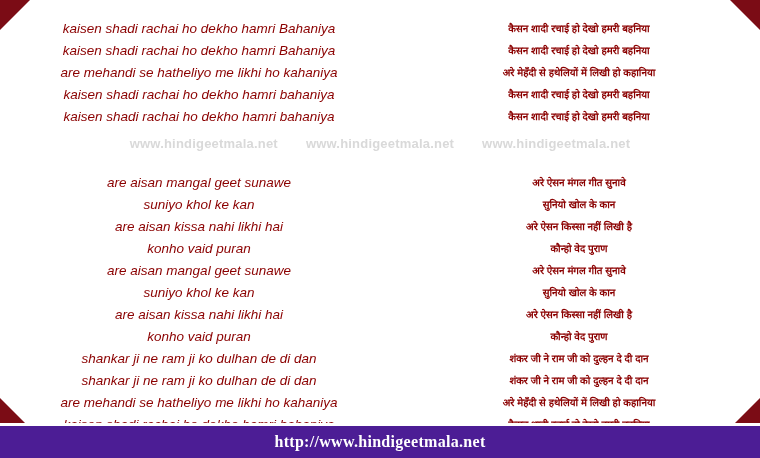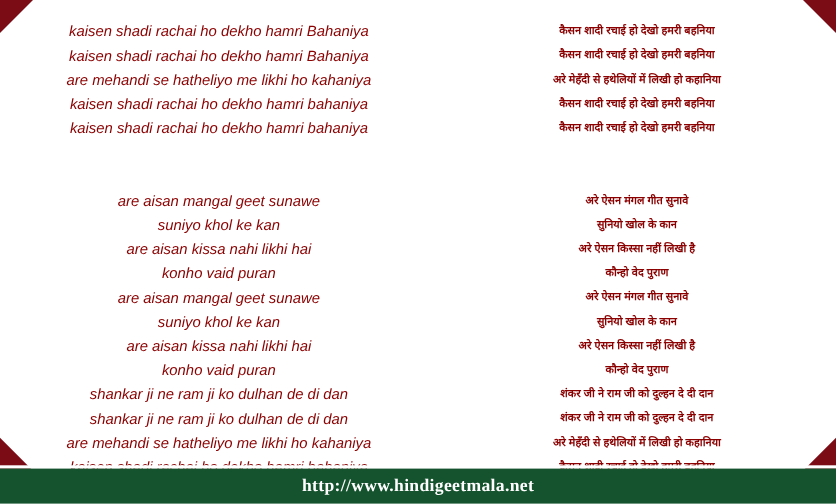--- a/index.html
+++ b/index.html
@@ -105,21 +105,21 @@
   .watermark span {
     margin: 0 14px;
   }
   
   .footer {
     position: absolute;
     left: 0;
     bottom: 0;
     width: 760px;
     height: 32px;
-    background: #14532d;
+    background: #4c1d95;
     display: flex;
     align-items: center;
     justify-content: center;
     z-index: 6;
     text-align: right;
   }
   .footer-url {
     color: #ffffff;
     font-size: 16px;
     font-weight: bold;
@@ -186,19 +186,20 @@
         <div class="line-dev">अरे ऐसन किस्सा नहीं लिखी है</div>
         <div class="line-dev">कौन्हो वेद पुराण</div>
         <div class="line-dev">शंकर जी ने राम जी को दुल्हन दे दी दान</div>
         <div class="line-dev">शंकर जी ने राम जी को दुल्हन दे दी दान</div>
         <div class="line-dev">अरे मेहँदी से हथेलियों में लिखी हो कहानिया</div>
         <div class="line-dev">कैसन शादी रचाई हो देखो हमरी बहनिया</div>
         <div class="line-dev">कैसन शादी रचाई हो देखो हमरी बहनिया</div>
       </div>
   </div>
 
+  <div class="watermark" id="watermark"><span>www.hindigeetmala.net</span><span>www.hindigeetmala.net</span><span>www.hindigeetmala.net</span></div>
 
   <div class="footer-sep"></div>
   <div class="footer">
     <span class="footer-url">http://www.hindigeetmala.net</span>
   </div>
 
 </div>
 
 </body></html>

